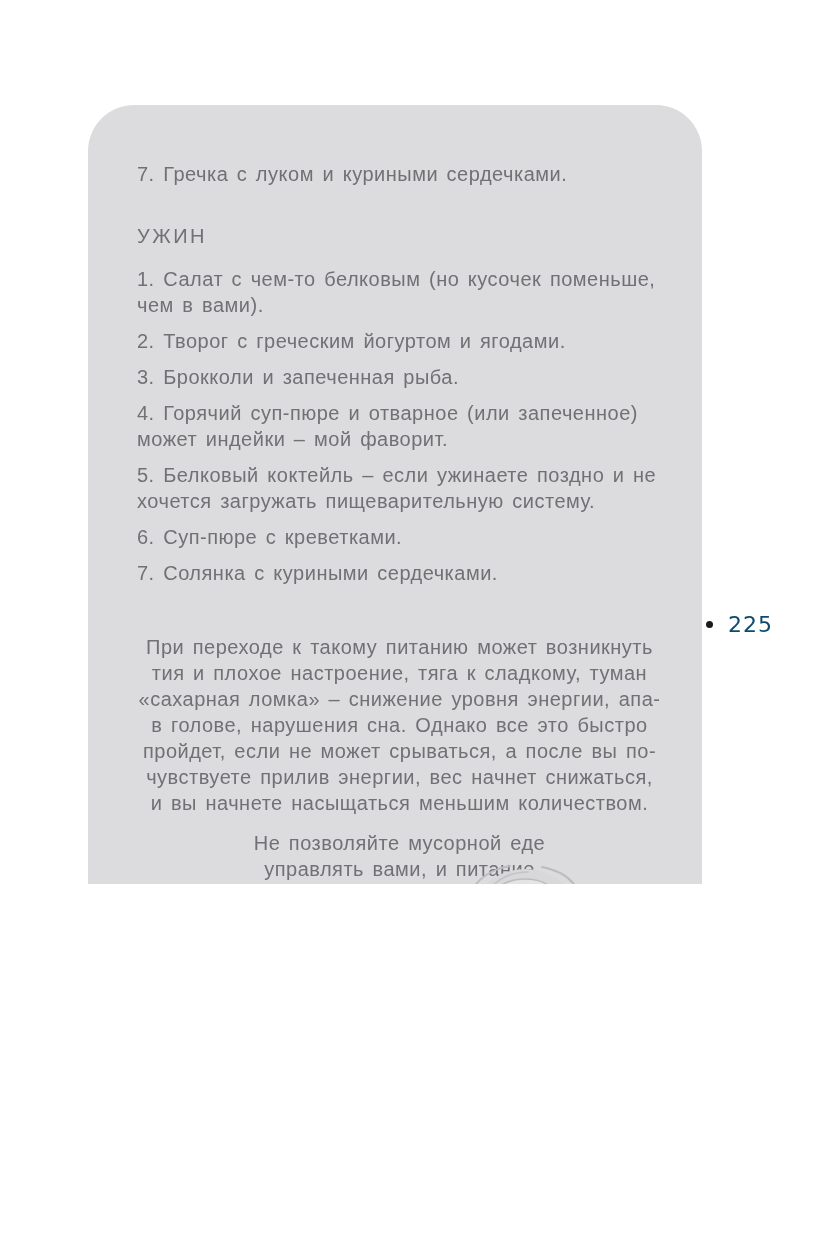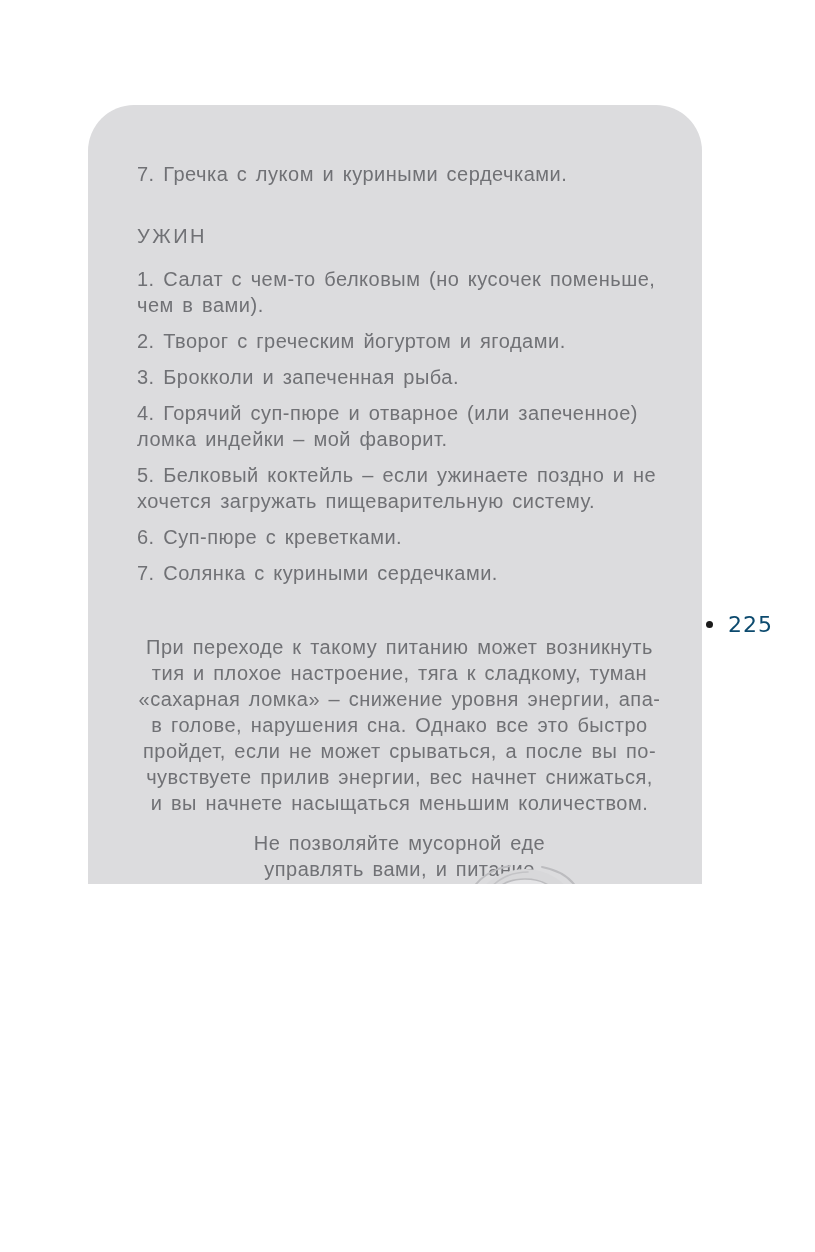--- a/index.html
+++ b/index.html
@@ -44,21 +44,21 @@
         <span class="ln">чем в вами).</span>
       </p>
       <p>
         <span class="ln">2. Творог с греческим йогуртом и ягодами.</span>
       </p>
       <p>
         <span class="ln">3. Брокколи и запеченная рыба.</span>
       </p>
       <p>
         <span class="ln">4. Горячий суп-пюре и отварное (или запеченное)</span>
-        <span class="ln">ломка индейки – мой фаворит.</span>
+        <span class="ln">может индейки – мой фаворит.</span>
       </p>
       <p>
         <span class="ln">5. Белковый коктейль – если ужинаете поздно и не</span>
         <span class="ln">хочется загружать пищеварительную систему.</span>
       </p>
       <p>
         <span class="ln">6. Суп-пюре с креветками.</span>
       </p>
       <p>
         <span class="ln">7. Солянка с куриными сердечками.</span>

